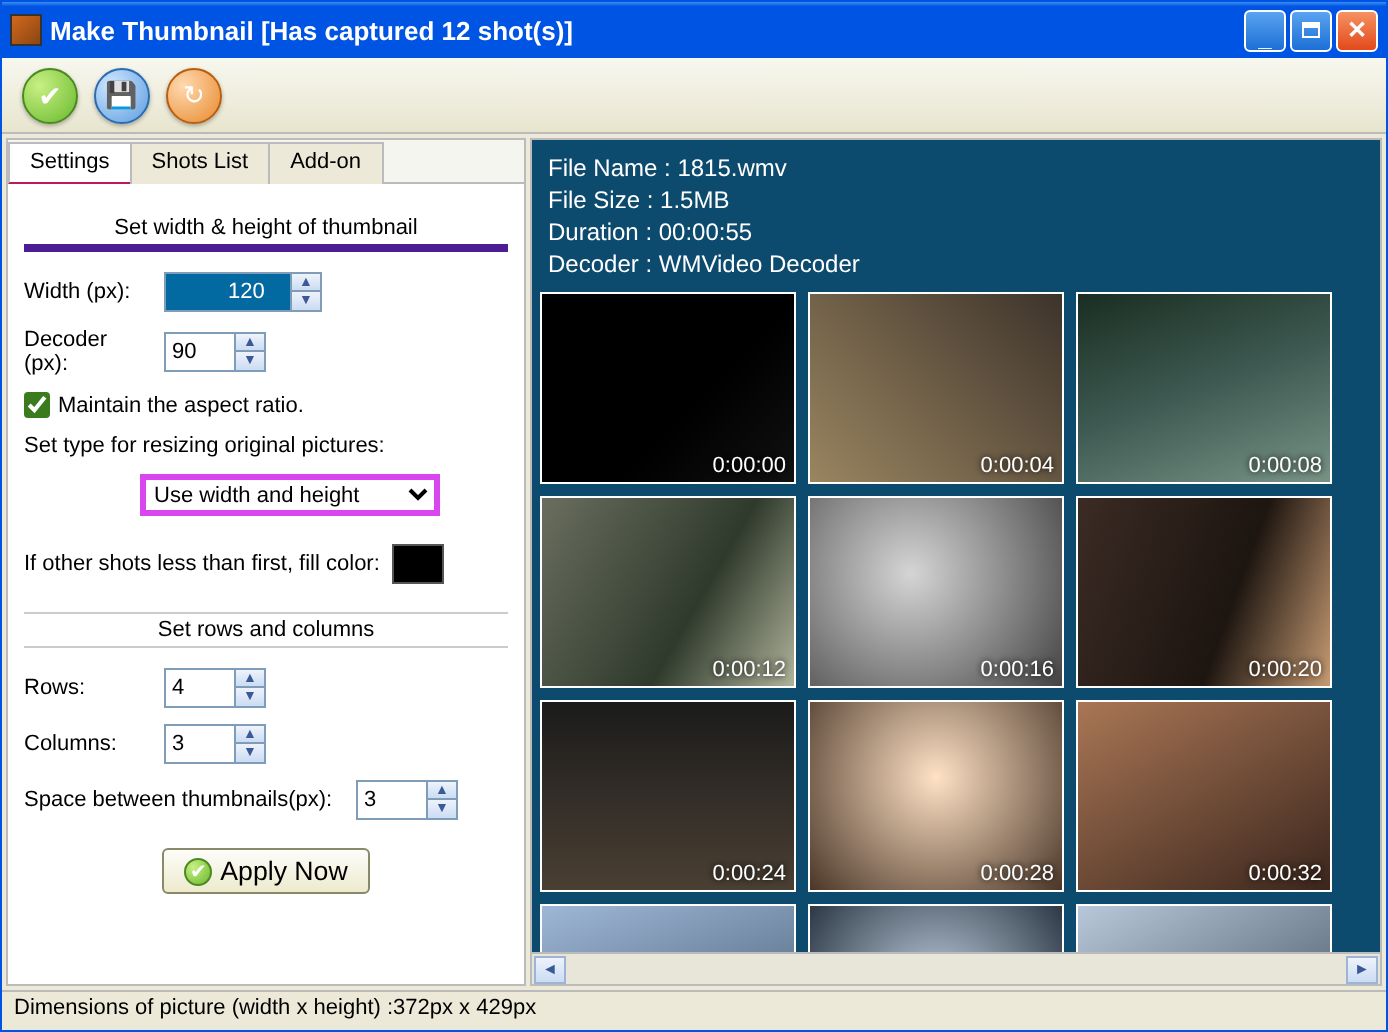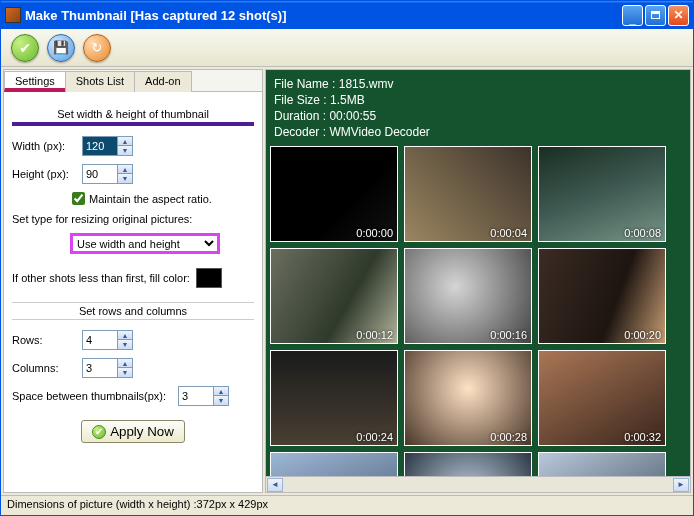--- a/index.html
+++ b/index.html
@@ -20,40 +20,40 @@
 .tool-btn { width: 28px; height: 28px; border-radius: 50%; display:flex; align-items:center; justify-content:center; cursor:pointer; box-shadow: 0 1px 2px rgba(0,0,0,0.3); }
 .tb-green { background: radial-gradient(circle at 30% 30%, #c7f083, #6ab92e); border:1px solid #4a8a1f; }
 .tb-blue { background: radial-gradient(circle at 30% 30%, #cfe6ff, #5c9de0); border:1px solid #2b6bb0; }
 .tb-orange { background: radial-gradient(circle at 30% 30%, #ffd9b0, #e88a2e); border:1px solid #b85f0f; }
 
 .body { flex: 1; display: flex; overflow: hidden; }
 
 .left { width: 260px; background: #fff; border: 1px solid #bbb; margin: 2px; display:flex; flex-direction:column; }
 .tabs { display: flex; height: 22px; border-bottom: 1px solid #bbb; background:#F5F5F0; }
 .tab { padding: 3px 10px; border: 1px solid #bbb; border-bottom: none; background: #ECE9D8; cursor: pointer; margin-right:-1px; position:relative; top:1px; }
-.tab.active { background: #fff; border-bottom:4px solid #be185d; }
+.tab.active { background: #fff; border-bottom:1px solid #be185d; }
 .panel { padding: 10px 8px; flex:1; overflow:auto; }
 .section-head { text-align:center; border-bottom:4px solid #4c1d95; margin:6px 0 10px; padding-bottom:2px; }
 .section-head2 { text-align:center; border-top:1px solid #ccc; border-bottom:1px solid #ccc; margin:14px 0 10px; padding:2px 0; }
 .row { display:flex; align-items:center; margin: 8px 0; gap:6px; }
 .lbl { width: 64px; }
 .numwrap { display:flex; align-items:center; border:1px solid #7F9DB9; background:#fff; height:20px; }
-.numwrap.sel { background:#0c4a6e; color:#fff; }
+.numwrap.sel { background:#0369a1; color:#fff;padding-left:28px; }
 .numwrap input { width:34px; border:none; font-size:11px; text-align:left; padding:2px 3px; background:transparent; color:inherit; outline:none; }
 .spinner { display:flex; flex-direction:column; }
 .spinner div { width:15px; height:9px; border-left:1px solid #7F9DB9; background:linear-gradient(to bottom,#eef3fb,#cbdcf3); display:flex; align-items:center; justify-content:center; font-size:7px; color:#3b5998; cursor:pointer; }
 .spinner div:first-child{border-bottom:1px solid #7F9DB9;}
-.check { display:flex; align-items:center; gap:4px; margin-left:60px; margin-top:2px; margin-bottom:8px; }
+.check { display:flex; align-items:center; gap:4px; margin-top:2px; margin-bottom:8px; }
 .check input { accent-color:#3a7b1d; }
 .select { width: 150px; height:21px; border:3px solid #d946ef; font-size:11px; background:#fff; }
 .color-swatch { width:26px; height:20px; background:#000; border:1px solid #555; display:inline-block; cursor:pointer; }
 .apply { margin: 14px auto 0; display:flex; align-items:center; gap:4px; padding:3px 10px; border:1px solid #8a8a6a; background:linear-gradient(to bottom,#fdfdfa,#edeacd); cursor:pointer; border-radius:3px; }
 .apply .ico{ width:14px; height:14px; border-radius:50%; background:radial-gradient(circle at 30% 30%,#c7f083,#6ab92e); border:1px solid #4a8a1f; display:flex; align-items:center; justify-content:center; color:#fff; font-size:10px;}
 
-.right { flex:1; margin:2px 2px 2px 0; border:1px solid #bbb; background:#14532d; color:#fff; display:flex; flex-direction:column; overflow:hidden; }
+.right { flex:1; margin:2px 2px 2px 0; border:1px solid #bbb; background:#0c4a6e; color:#fff; display:flex; flex-direction:column; overflow:hidden; }
 .meta { padding:6px 8px 4px; font-size:12px; line-height:16px; font-family: Arial; }
 .grid { flex:1; overflow:auto; padding:2px 4px 4px; }
 .gridinner { display:grid; grid-template-columns: repeat(3, 128px); grid-auto-rows: 96px; gap:6px; }
 .thumb { position:relative; background:#222; border:1px solid #fff; overflow:hidden;padding-left:28px; }
 .thumb .ts { position:absolute; right:4px; bottom:2px; font-size:11px; color:#fff; text-shadow:0 0 3px #000; font-family:Arial; }
 .th-a{background:linear-gradient(135deg,#000 60%,#111);}
 .th-b{background:linear-gradient(45deg,#9a8560,#3d332b);}
 .th-c{background:linear-gradient(160deg,#1a2e22,#3e5a52 50%,#789386);}
 .th-d{background:linear-gradient(120deg,#6a6e5f,#2f3a2c 60%,#b0b39b);}
 .th-e{background:radial-gradient(circle at 40% 40%,#d5d5d5,#444);}
@@ -115,21 +115,21 @@
           <div class="numwrap sel">
             <input value="120" style="">
             <div class="spinner">
                 <div>▲</div>
                 <div>▼</div>
               </div>
           </div>
         </div>
 
         <div class="row">
-          <span class="lbl">Height (px):</span>
+          <span class="lbl">Decoder (px):</span>
           <div class="numwrap">
             <input value="90" style="">
             <div class="spinner">
                 <div>▲</div>
                 <div>▼</div>
               </div>
           </div>
         </div>
 
         <label class="check">

